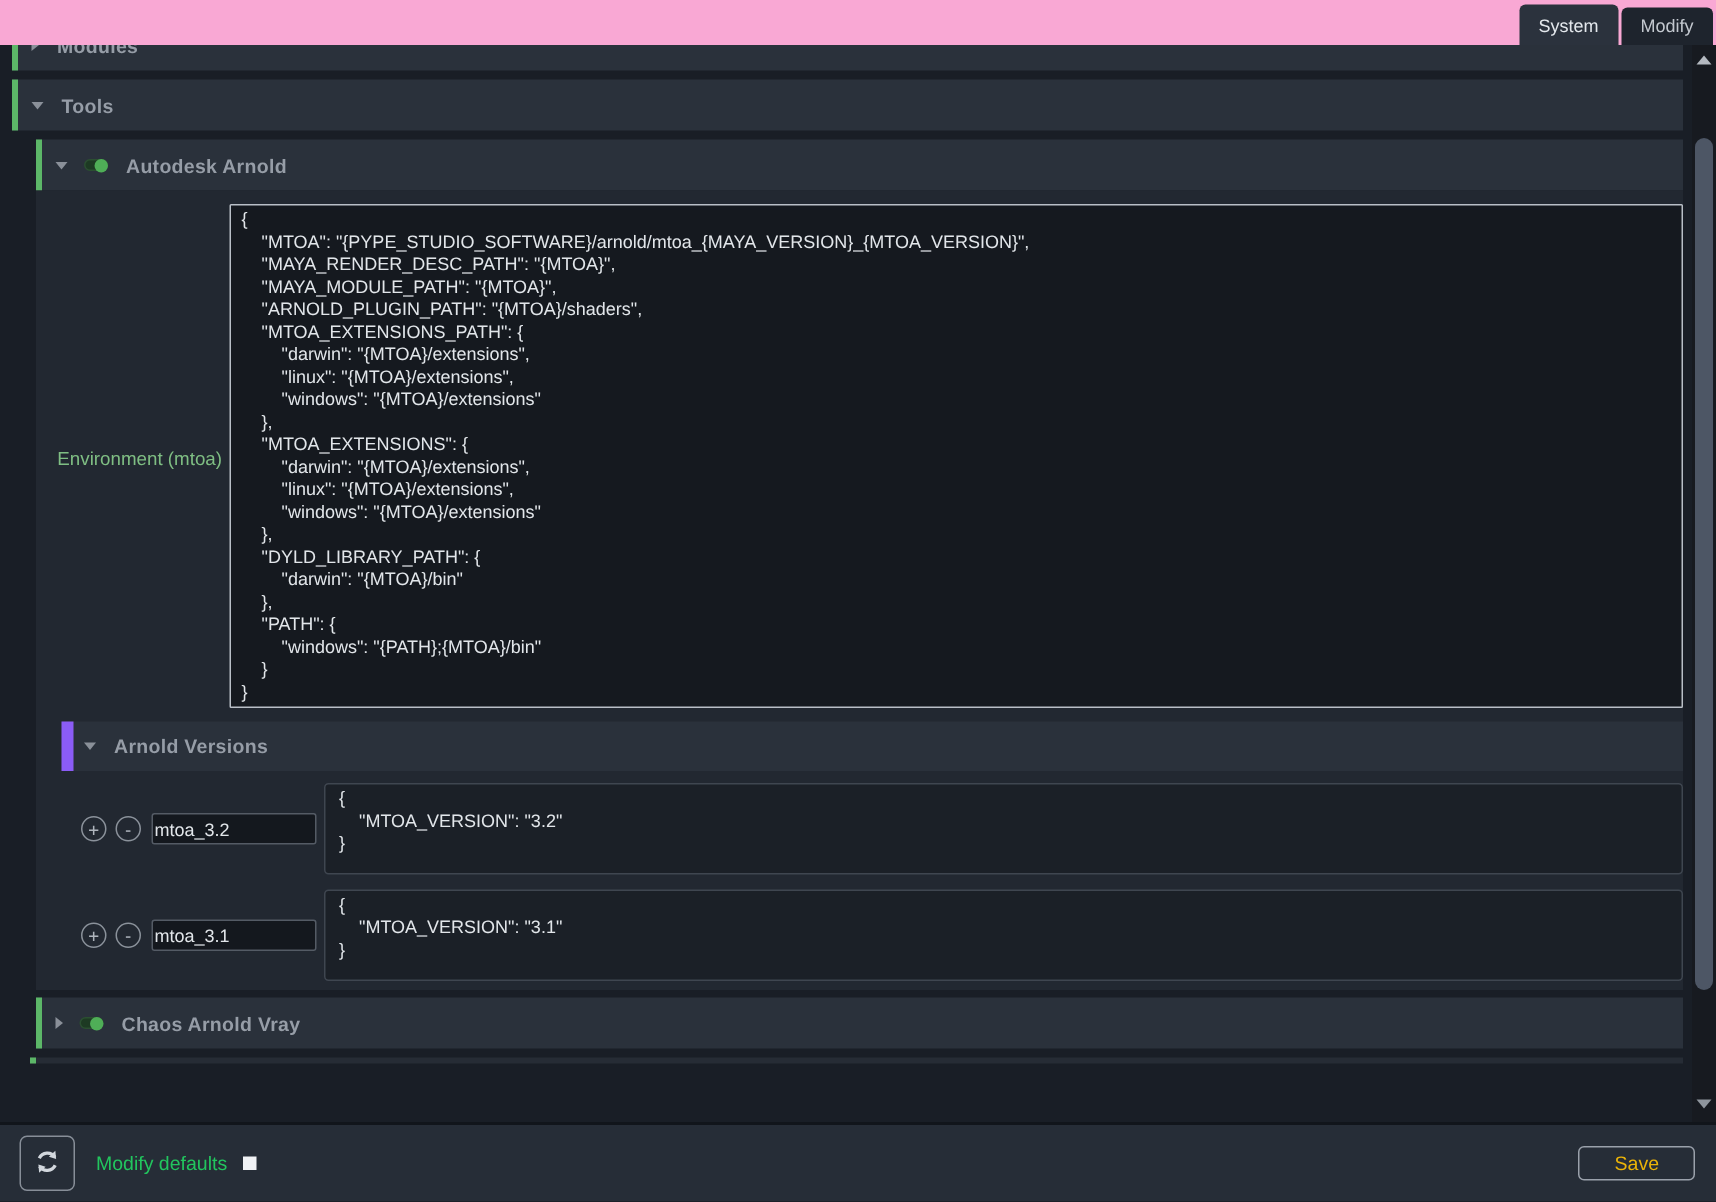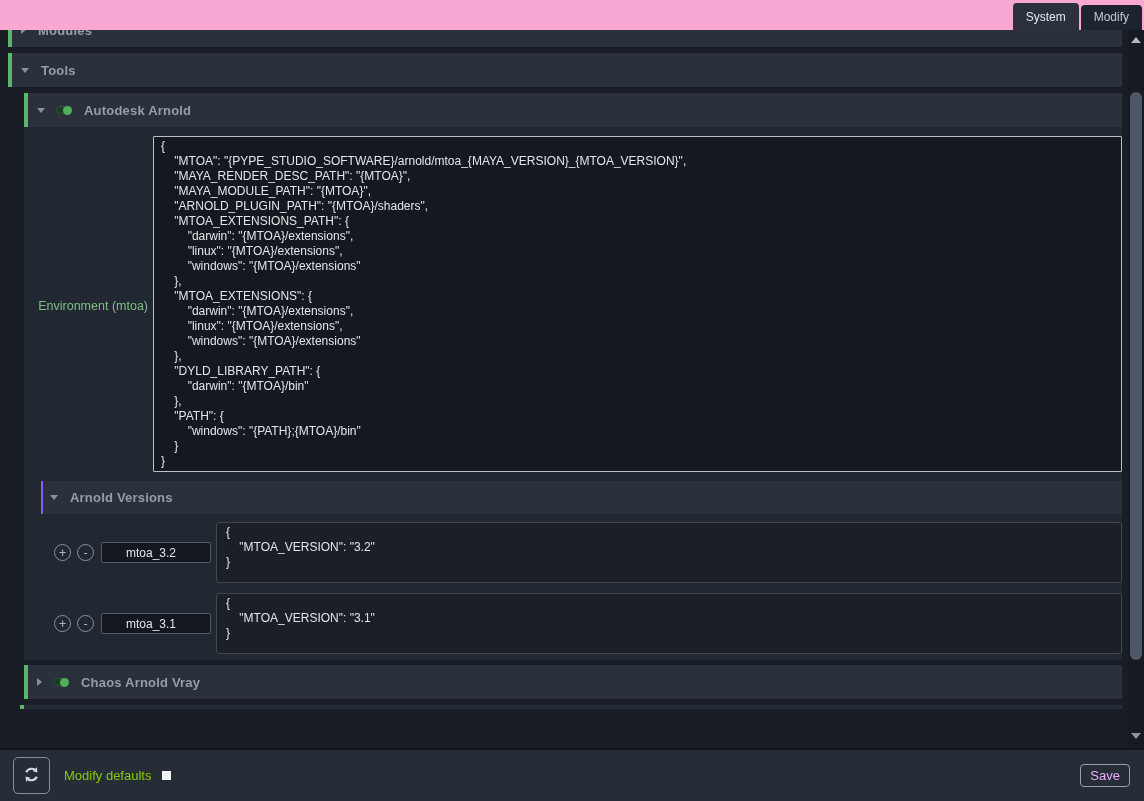--- a/index.html
+++ b/index.html
@@ -40,54 +40,54 @@
   
   .arnold-body { margin-left:24px; background:#222831; padding:9px 0 6px 3px; }
 
   .env-row { display:flex; align-items:center; }
   .env-label { width:121px; text-align:right; color:#7fbe83; font-size:12.5px; padding-top:4px; flex:0 0 auto; }
   .env-textarea { flex:1; height:336px; margin-left:5px; background:#15191f; color:#e2e6ea;
       border:1px solid #b9bfc7; border-radius:1px; font-family:"Liberation Sans","DejaVu Sans",sans-serif;
       font-size:12px; line-height:15px; padding:2px 7px; resize:none; white-space:pre; overflow:hidden; outline:none; }
 
   .versions-header { height:33px; display:flex; align-items:center; background:#2a313b;
-      border-left:2px solid #8b5cf6; padding-left:7px; margin-left:14px; margin-top:9px; }
+      border-left:8px solid #8b5cf6; padding-left:7px; margin-left:14px; margin-top:9px; }
 
   .version-row { display:flex; align-items:center; margin-top:8px; }
   .row-btns { display:flex; gap:6px; margin-left:27px; flex:0 0 auto; }
   .circle-btn { width:17px; height:17px; border-radius:50%; border:1px solid #8b929b; background:transparent;
       color:#aeb4bc; font-size:12px; line-height:14px; text-align:center; padding:0; cursor:default;
       font-family:"DejaVu Sans Mono",monospace; }
   .key-input { width:110px; height:21px; margin-left:7px; background:#14181e; border:1px solid #545b65;
-      border-radius:2px; color:#e2e6ea; font-size:12px; padding:0 24px; outline:none; flex:0 0 auto;
+      border-radius:2px; color:#e2e6ea; font-size:12px; padding:0 1px; outline:none; flex:0 0 auto;
       font-family:"Liberation Sans","DejaVu Sans",sans-serif; }
   .version-textarea { flex:1; height:61px; margin-left:5px; background:#1b2027; color:#e2e6ea;
       border:1px solid #3f4650; border-radius:3px; font-family:"Liberation Sans","DejaVu Sans",sans-serif;
       font-size:12px; line-height:15px; padding:2px 9px; resize:none; white-space:pre; overflow:hidden; outline:none; }
 
   .sliver { height:4px; background:#262c35; border-left:4px solid #5cb768; margin-left:20px; margin-top:6px; }
 
   
   .vscrollbar { position:absolute; top:0; right:0; width:16px; height:718px; background:#171a20; }
   .vs-arrow { position:absolute; left:0; width:16px; height:14px; display:flex; align-items:center; justify-content:center; }
   .vs-arrow.up { top:3px; } .vs-arrow.down { bottom:5px; }
   .arr-up { width:0; height:0; border-bottom:6px solid #b4b9c0; border-left:5px solid transparent; border-right:5px solid transparent; }
   .arr-down { width:0; height:0; border-top:6px solid #8f959d; border-left:5px solid transparent; border-right:5px solid transparent; }
   .vs-thumb { position:absolute; left:2px; width:12px; top:62px; height:568px; background:#4d5665; border-radius:6px; }
 
   
   .footer { height:53px; background:#262d37; border-top:2px solid #11151b; display:flex; align-items:center;
             padding:0 14px 0 13px; flex:0 0 auto; }
   .refresh-btn { width:37px; height:37px; border:1px solid #878e98; border-radius:5px; background:transparent;
                  display:flex; align-items:center; justify-content:center; cursor:default; }
-  .footer-label { color:#84cc16; font-size:13px; margin-left:14px; }
+  .footer-label { color:#22c55e; font-size:13px; margin-left:14px; }
   .defaults-sq { width:9px; height:9px; background:#f0f2f5; margin-left:11px; display:inline-block; }
   .footer-spacer { flex:1; }
-  .save-btn { border:1px solid #9aa1ab; border-radius:4px; background:transparent; color:#f0abfc;
-              font-size:13px; padding:3px 9px; cursor:default;
+  .save-btn { border:1px solid #9aa1ab; border-radius:4px; background:transparent; color:#eab308;
+              font-size:13px; padding:3px 23px; cursor:default;
               font-family:"Liberation Sans","DejaVu Sans",sans-serif; }
 </style>
 </head>
 <body>
 
 <div class="app">
 
   <div class="tabbar">
     <div class="tab active">System</div>
     <div class="tab">Modify</div>

